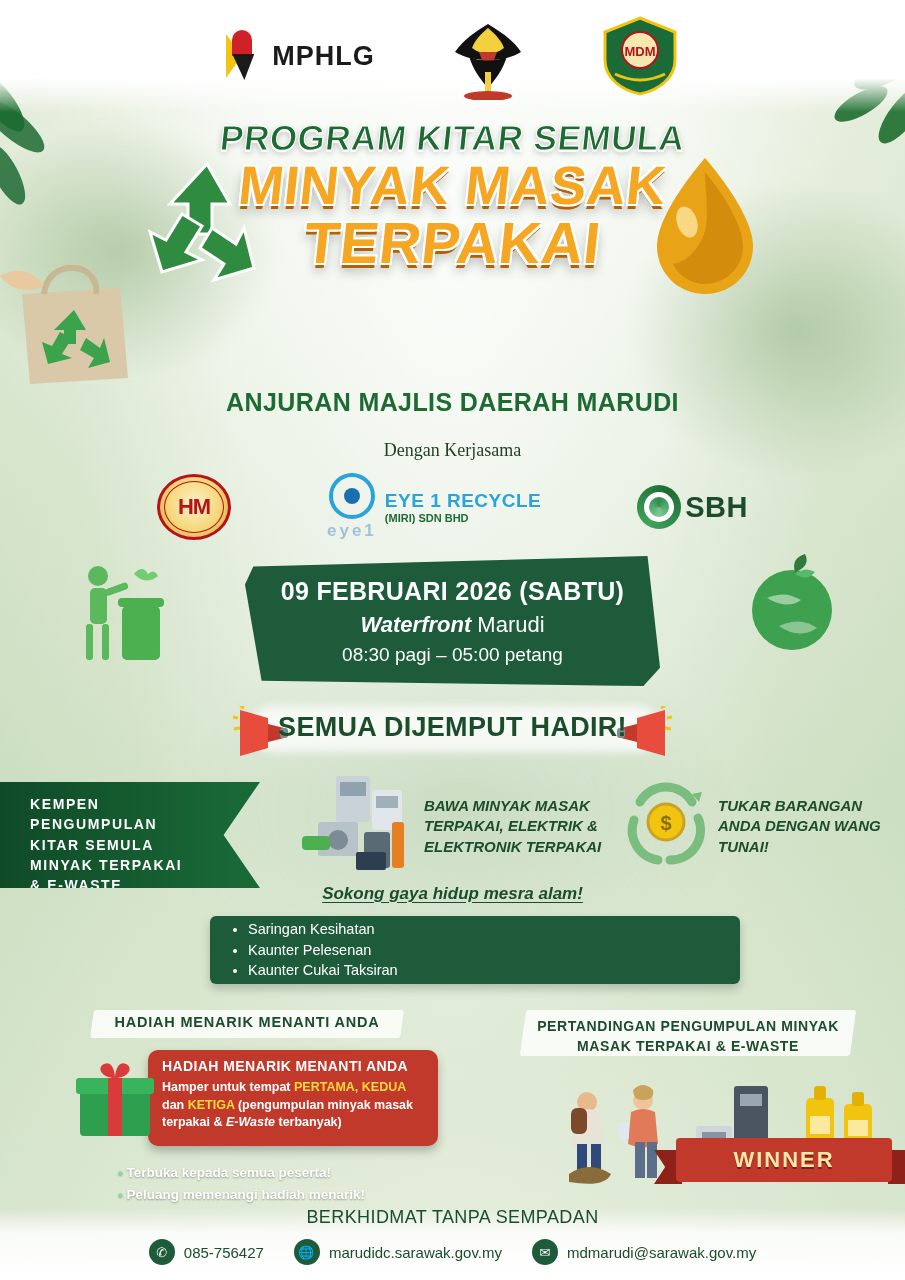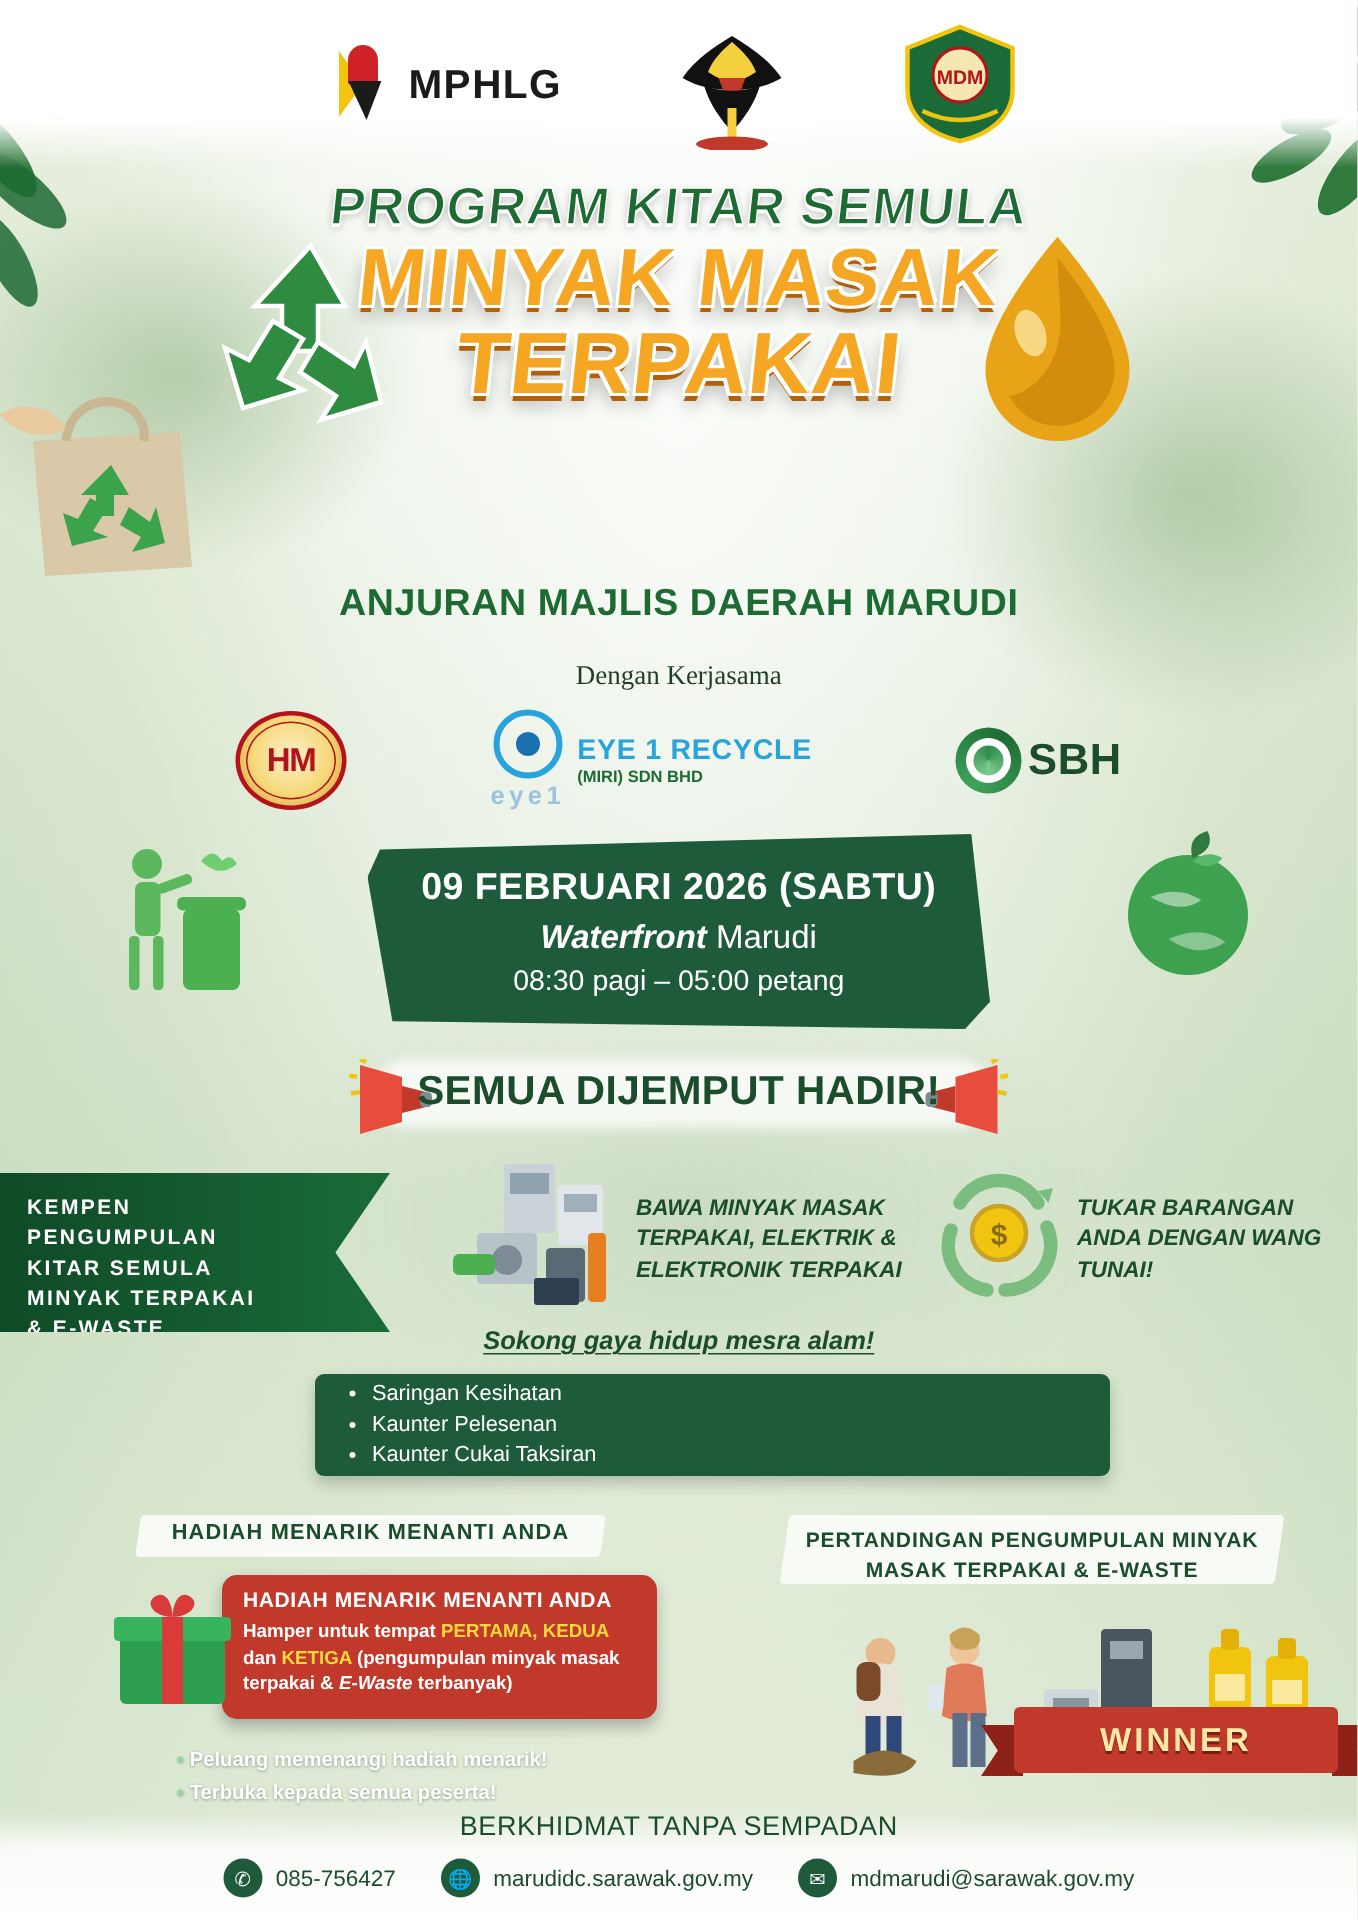--- a/index.html
+++ b/index.html
@@ -140,21 +140,21 @@
   .mg-right { right: 232px; }
 
   
   .band {
     position:absolute; top: 782px; left: 0; width: 260px; height: 106px; z-index: 4;
     background: linear-gradient(90deg, #0f4a27 0%, #1a6b38 100%);
     clip-path: polygon(0 0, 100% 0, 86% 50%, 100% 100%, 0 100%);
     color:#fff; padding: 12px 18px;
     font-size: 14px; font-weight: 800; letter-spacing: 1.6px; line-height: 1.45;
   }
-  .band-text span { display:block; }
+  .band-text span { display:block;margin-left:12px; }
   .bawa {
     position:absolute; top: 796px; left: 424px; width: 190px; z-index: 5;
     color:#1b4d2c; font-weight: 800; font-style: italic; font-size: 15px; line-height:1.35;
   }
   .tukar {
     position:absolute; top: 796px; left: 718px; width: 170px; z-index: 5;
     color:#1b4d2c; font-weight: 800; font-style: italic; font-size: 15px; line-height:1.35;
   }
   .ewaste-pic { position:absolute; top:770px; left:300px; width:120px; height:110px; z-index:4;}
   .cash-cycle { position:absolute; top:776px; left:620px; width:92px; height:92px; z-index:4;}
@@ -479,22 +479,22 @@
   <div class="prize-card">
     <div class="hd">HADIAH MENARIK MENANTI ANDA</div>
     <div class="bd">
       <span>Hamper untuk tempat </span><span class="y">PERTAMA, KEDUA</span><br>
       <span>dan </span><span class="y">KETIGA</span><span> (pengumpulan minyak masak</span><br>
       <span>terpakai &amp; </span><em>E-Waste</em><span> terbanyak)</span>
     </div>
   </div>
 
   <ul class="bullets">
+    <li>Terbuka kepada semua peserta!</li>
     <li>Peluang memenangi hadiah menarik!</li>
-    <li>Terbuka kepada semua peserta!</li>
   </ul>
 
   <svg class="people-pic" viewBox="0 0 150 120">
     <g>
       <circle cx="42" cy="24" r="10" fill="#e8b98c"></circle>
       <path d="M30 34 q12 -6 24 0 l4 34 q-16 8 -32 0 Z" fill="#e9e2d6"></path>
       <rect x="26" y="30" width="16" height="26" rx="6" fill="#7c4a2a"></rect>
       <rect x="32" y="66" width="10" height="36" fill="#2f4a7a"></rect>
       <rect x="46" y="66" width="10" height="36" fill="#2f4a7a"></rect>
       <path d="M24 96 q20 -14 42 0 q-6 14 -42 8 Z" fill="#8a6b3a"></path>

